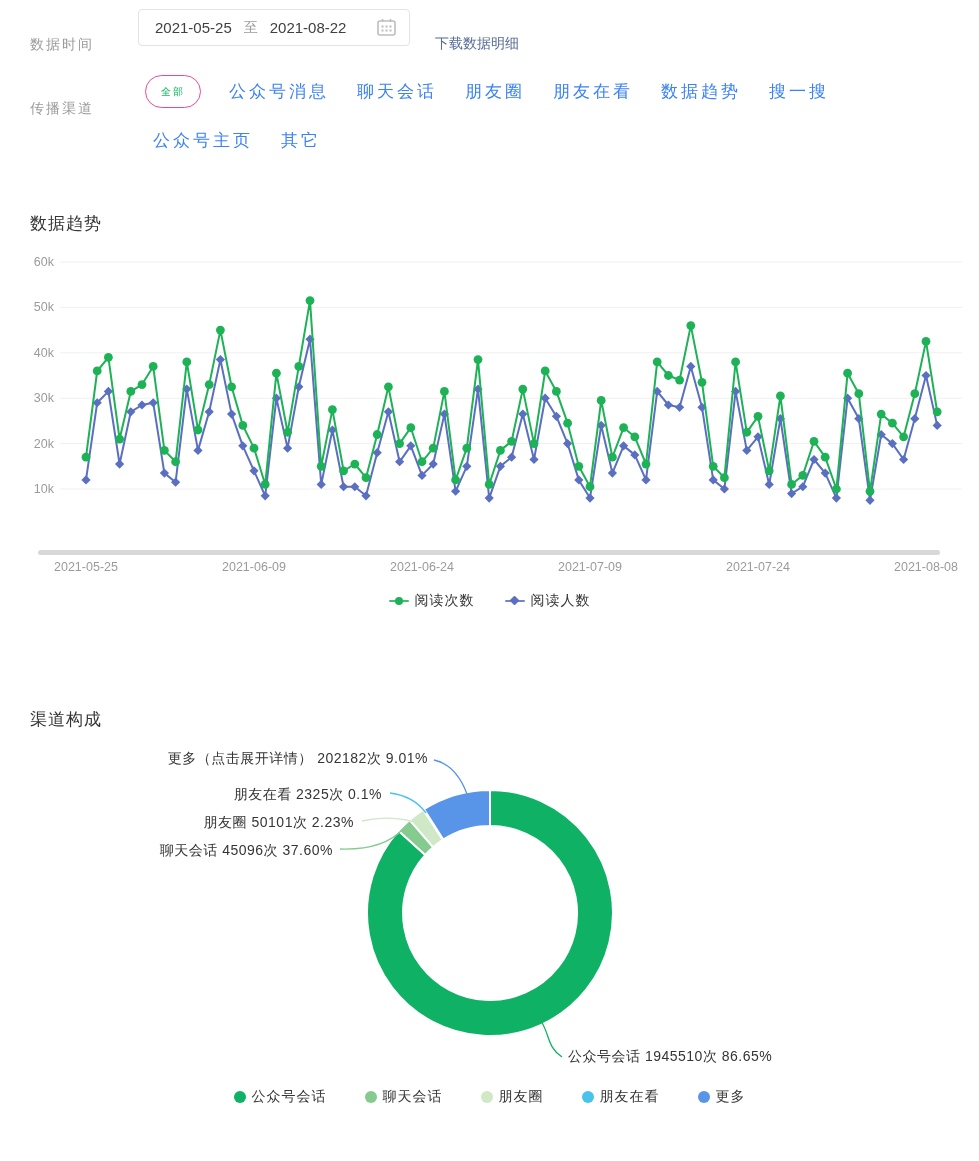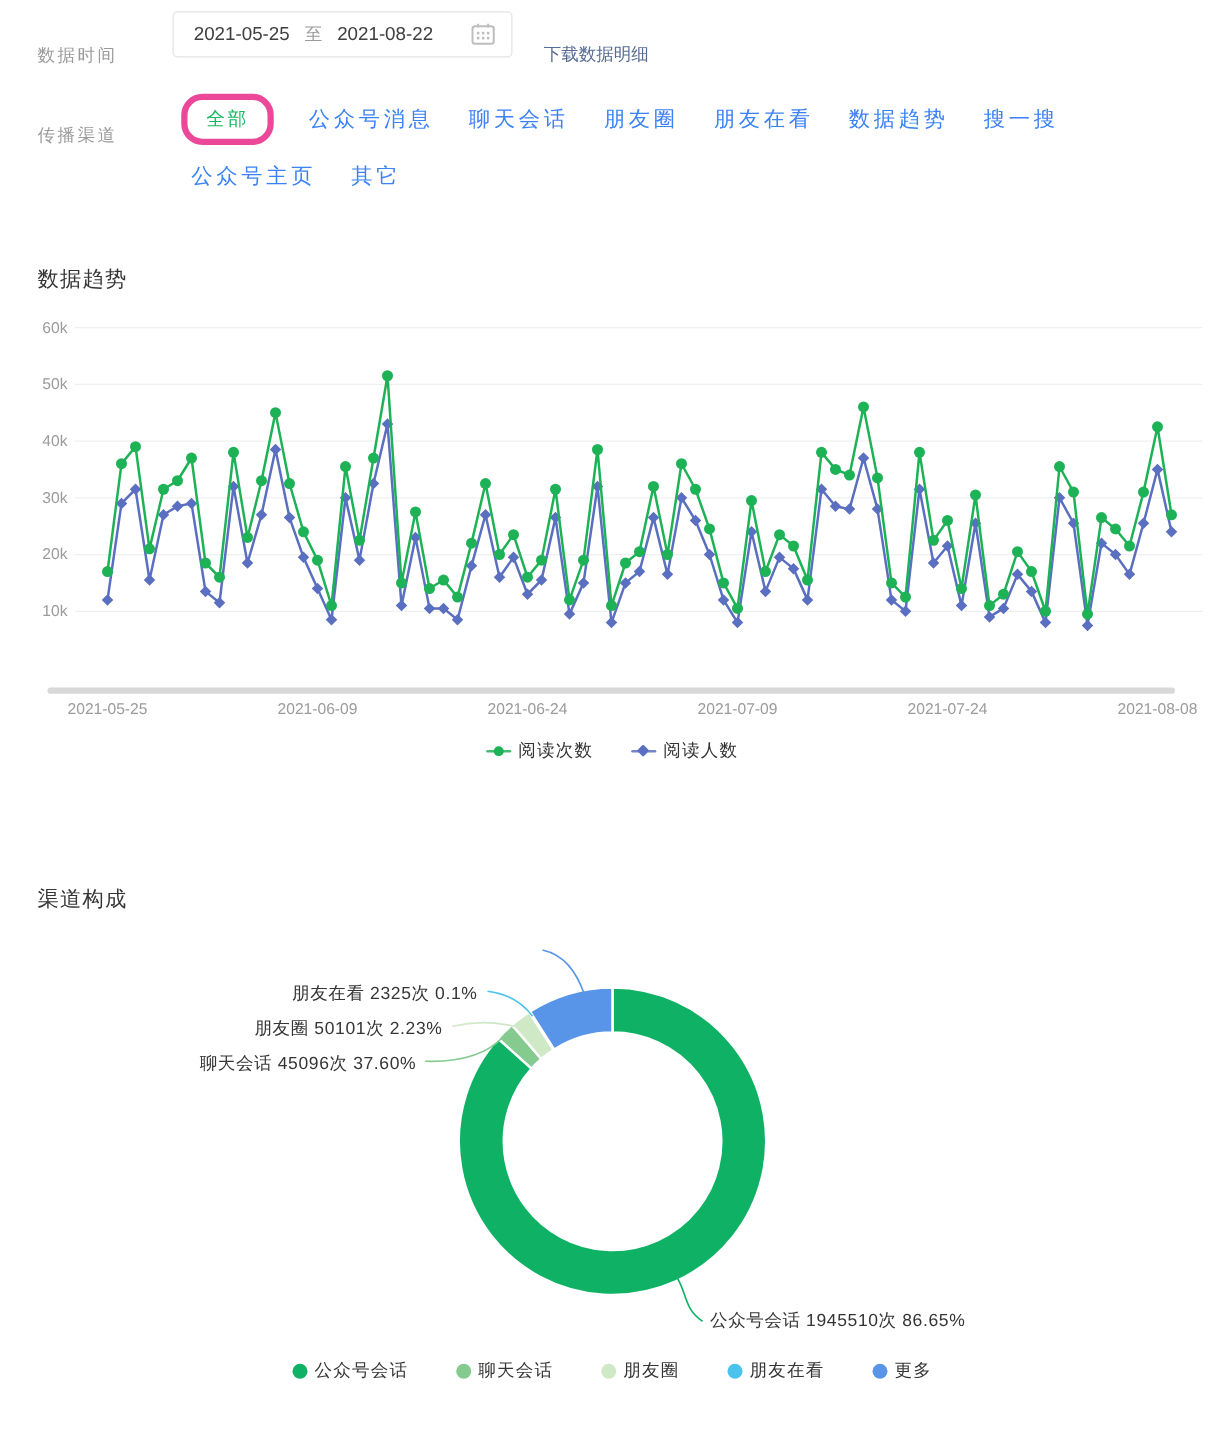--- a/index.html
+++ b/index.html
@@ -15,22 +15,22 @@
     border:1px solid #e3e3e3;border-radius:4px;display:flex;align-items:center;
     padding:0 12px 0 16px;font-size:15px;color:#404040;cursor:pointer;
   }
   .datebox .to{color:#9b9b9b;margin:0 12px;font-size:14px;}
   .datebox svg{margin-left:auto;}
   .dl{font-size:14px;text-decoration:none;cursor:pointer;}
   
   .tabrow{position:absolute;display:flex;align-items:center;gap:28px;}
   .tab{color:#3b82f6;font-size:17px;letter-spacing:3px;cursor:pointer;white-space:nowrap;text-align:center;}
   .tab-pill{
-    display:inline-block;border:5px solid #ec4899;border-radius:17px;height:31px;line-height:31px;
-    padding:0 15px;font-size:15px;letter-spacing:2px;cursor:pointer;
+    display:inline-block;border:1px solid #ec4899;border-radius:17px;height:31px;line-height:31px;
+    padding:0 15px;font-size:10px;letter-spacing:2px;cursor:pointer;
   }
   .sec-title{font-size:17px;color:#353535;letter-spacing:1px;}
   
   #trend-svg{position:absolute;left:0;top:245px;}
   .scrollbar{
     position:absolute;left:38px;top:550px;width:902px;height:5px;border-radius:3px;
     background:#d8d8d8;cursor:pointer;
   }
   .legend-row{
     position:absolute;left:0;top:592px;width:979px;display:flex;justify-content:center;
@@ -300,20 +300,21 @@
       <path d="M 398.5,100.8 A 123,123 0 0 1 409.6,89.9 L 433.1,117.2 A 87,87 0 0 0 425.3,124.9 Z" fill="#85cb90" stroke="#ffffff" stroke-width="2" stroke-linejoin="round"></path>
       <path d="M 409.6,89.9 A 123,123 0 0 1 423.4,79.6 L 442.9,109.9 A 87,87 0 0 0 433.1,117.2 Z" fill="#cfe8c6" stroke="#ffffff" stroke-width="2" stroke-linejoin="round"></path>
       <path d="M 423.4,79.6 A 123,123 0 0 1 424.0,79.2 L 443.3,109.6 A 87,87 0 0 0 442.9,109.9 Z" fill="#49c2ec" stroke="#ffffff" stroke-width="2" stroke-linejoin="round"></path>
       <path d="M 424.0,79.2 A 123,123 0 0 1 490.0,60.0 L 490.0,96.0 A 87,87 0 0 0 443.3,109.6 Z" fill="#5895e8" stroke="#ffffff" stroke-width="2" stroke-linejoin="round"></path>
       <path d="M 434,30 C 452,34 461,48 467,64" fill="none" stroke="#5895e8" stroke-width="1.3"></path>
       <path d="M 390,63 C 406,65 418,72 426,83" fill="none" stroke="#49c2ec" stroke-width="1.3"></path>
       <path d="M 362,91 C 392,84 424,91 436,103" fill="none" stroke="#cfe8c6" stroke-width="1.3"></path>
       <path d="M 340,119 C 372,120 392,111 403,99" fill="none" stroke="#85cb90" stroke-width="1.3"></path>
       <path d="M 541,291 C 550,305 547,317 562,327" fill="none" stroke="#0fb264" stroke-width="1.3"></path>
     </svg>
+  <div class="callout" style="right:551px;top:20px">更多（点击展开详情） 202182次 9.01%</div>
   <div class="callout" style="right:597px;top:56px">朋友在看 2325次 0.1%</div>
   <div class="callout" style="right:625px;top:84px">朋友圈 50101次 2.23%</div>
   <div class="callout" style="right:646px;top:112px">聊天会话 45096次 37.60%</div>
   <div class="callout" style="left:568px;top:318px">公众号会话 1945510次 86.65%</div>
   <div class="pie-legend">
     <span class="legend-item">
       <i class="pdot" style="background: rgb(15, 178, 100);"></i>
       <span>公众号会话</span>
     </span>
     <span class="legend-item">

